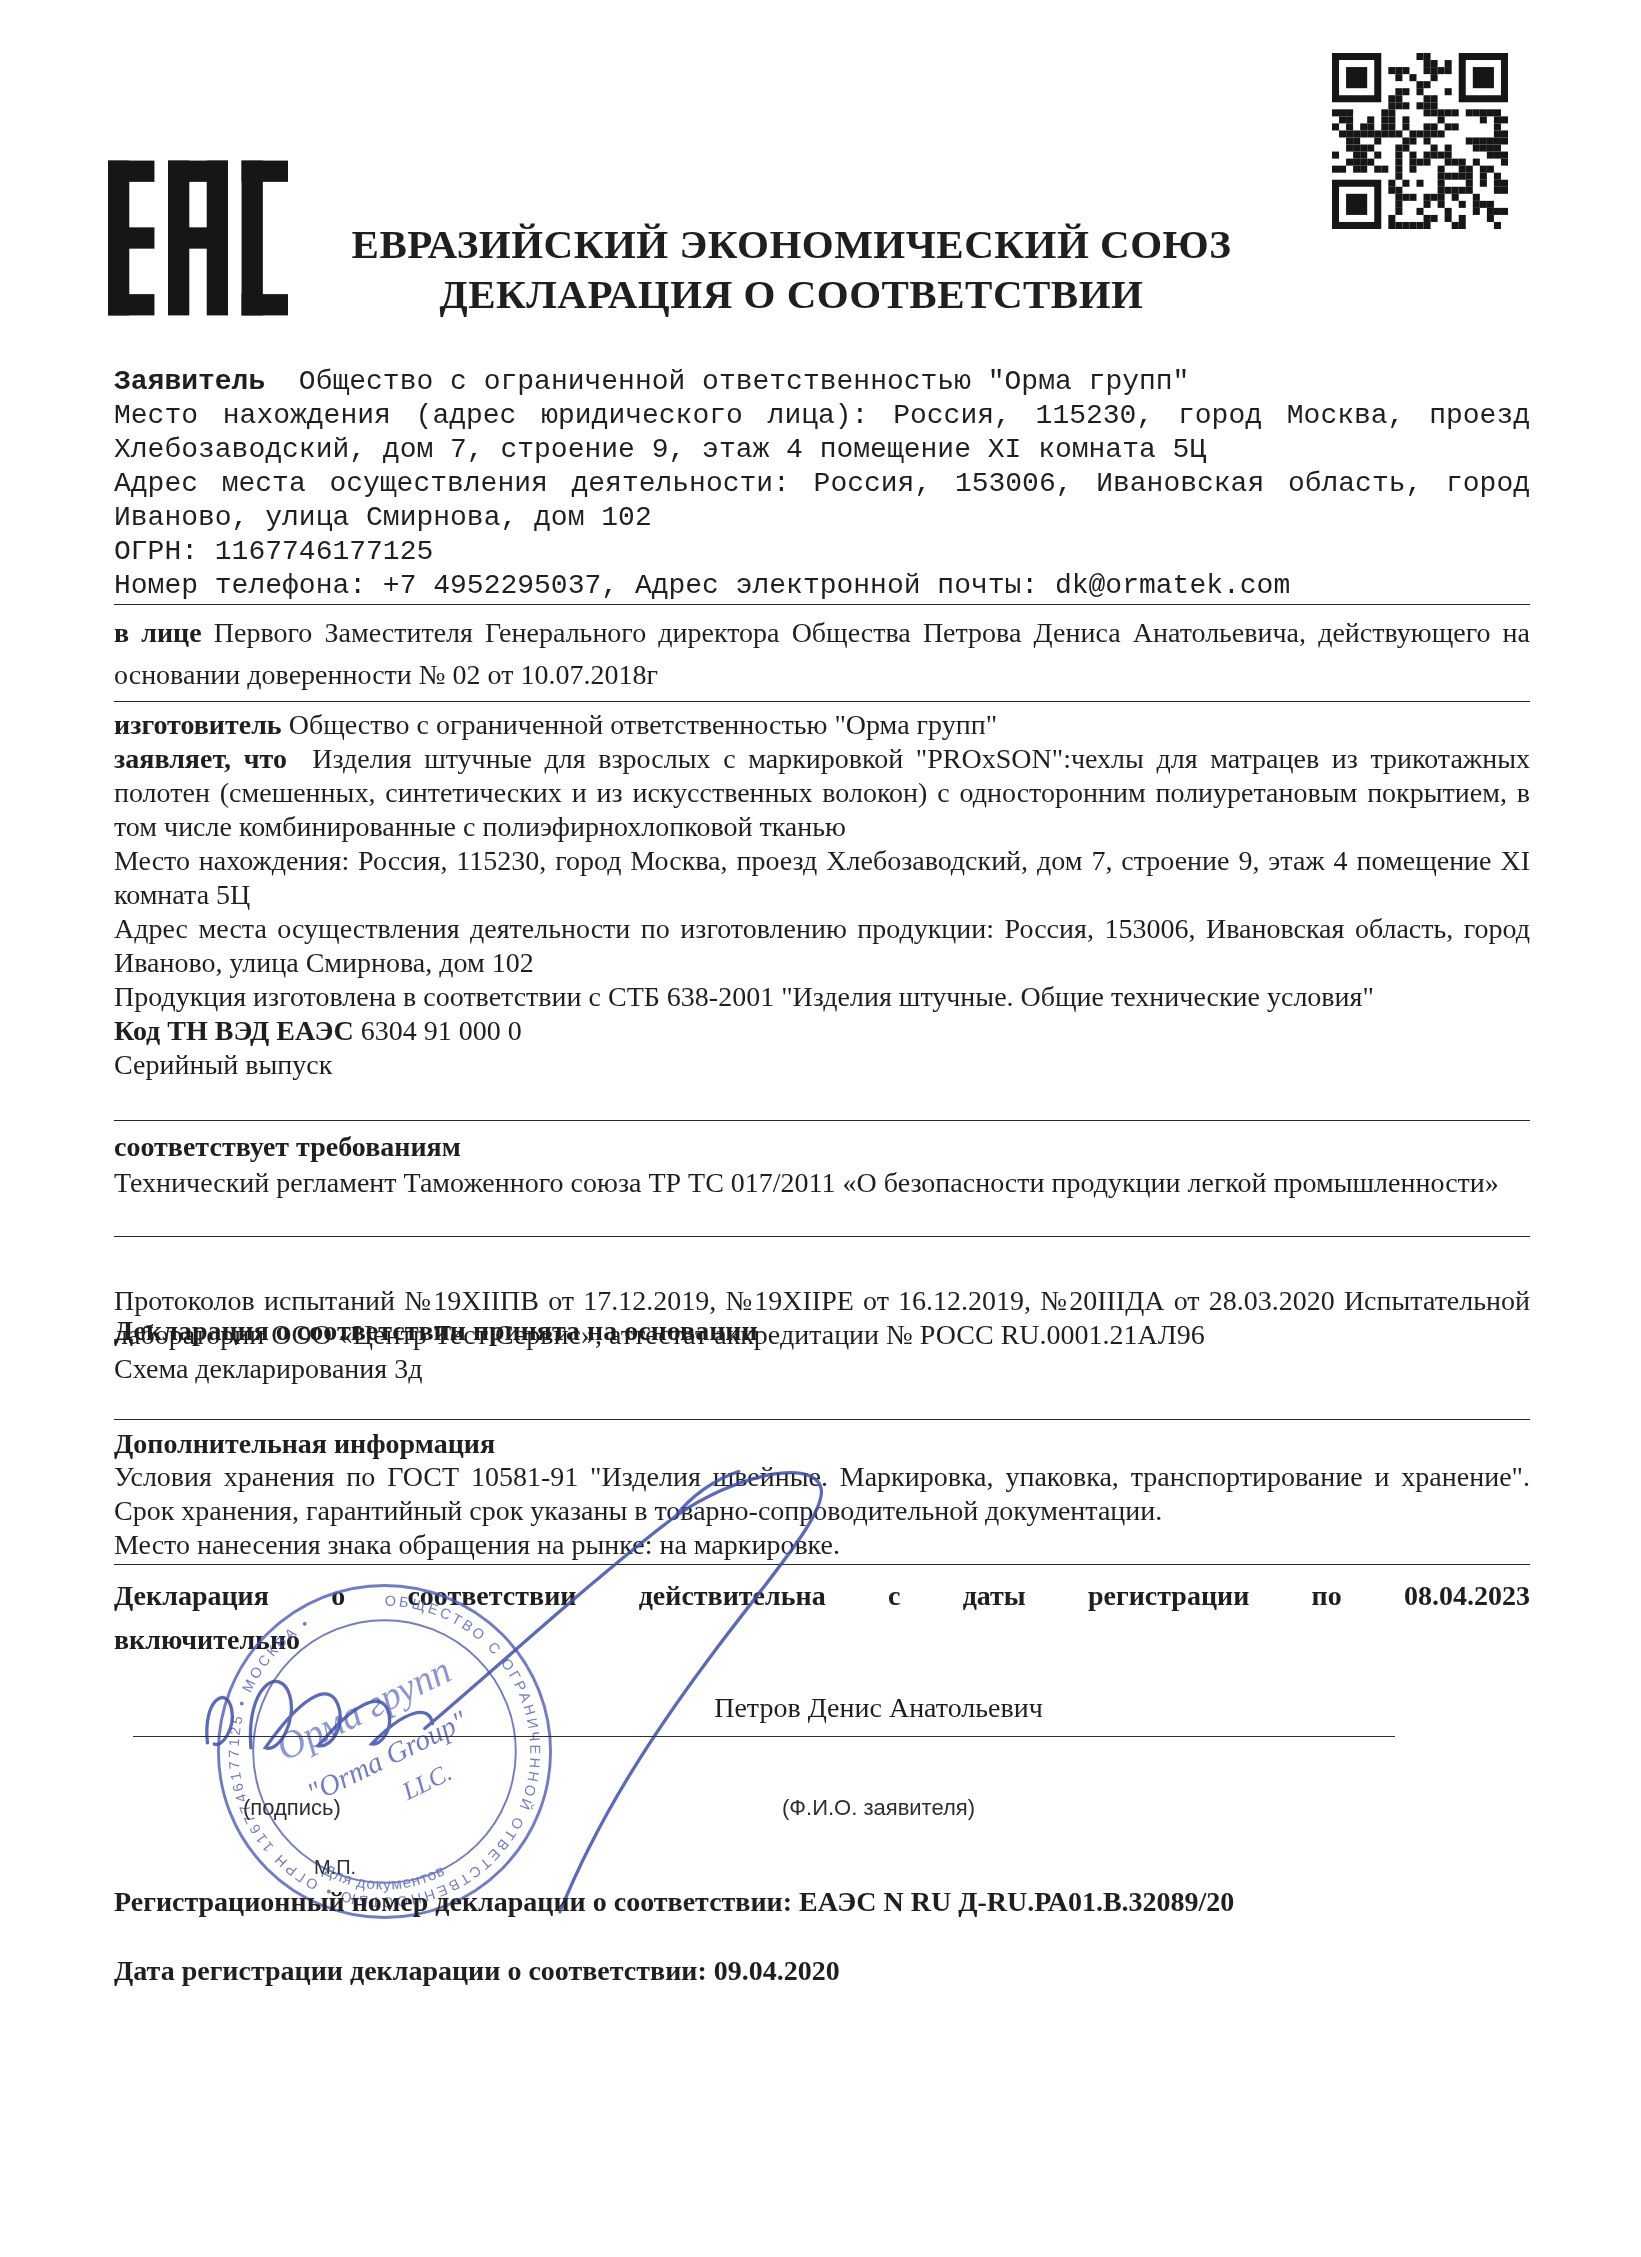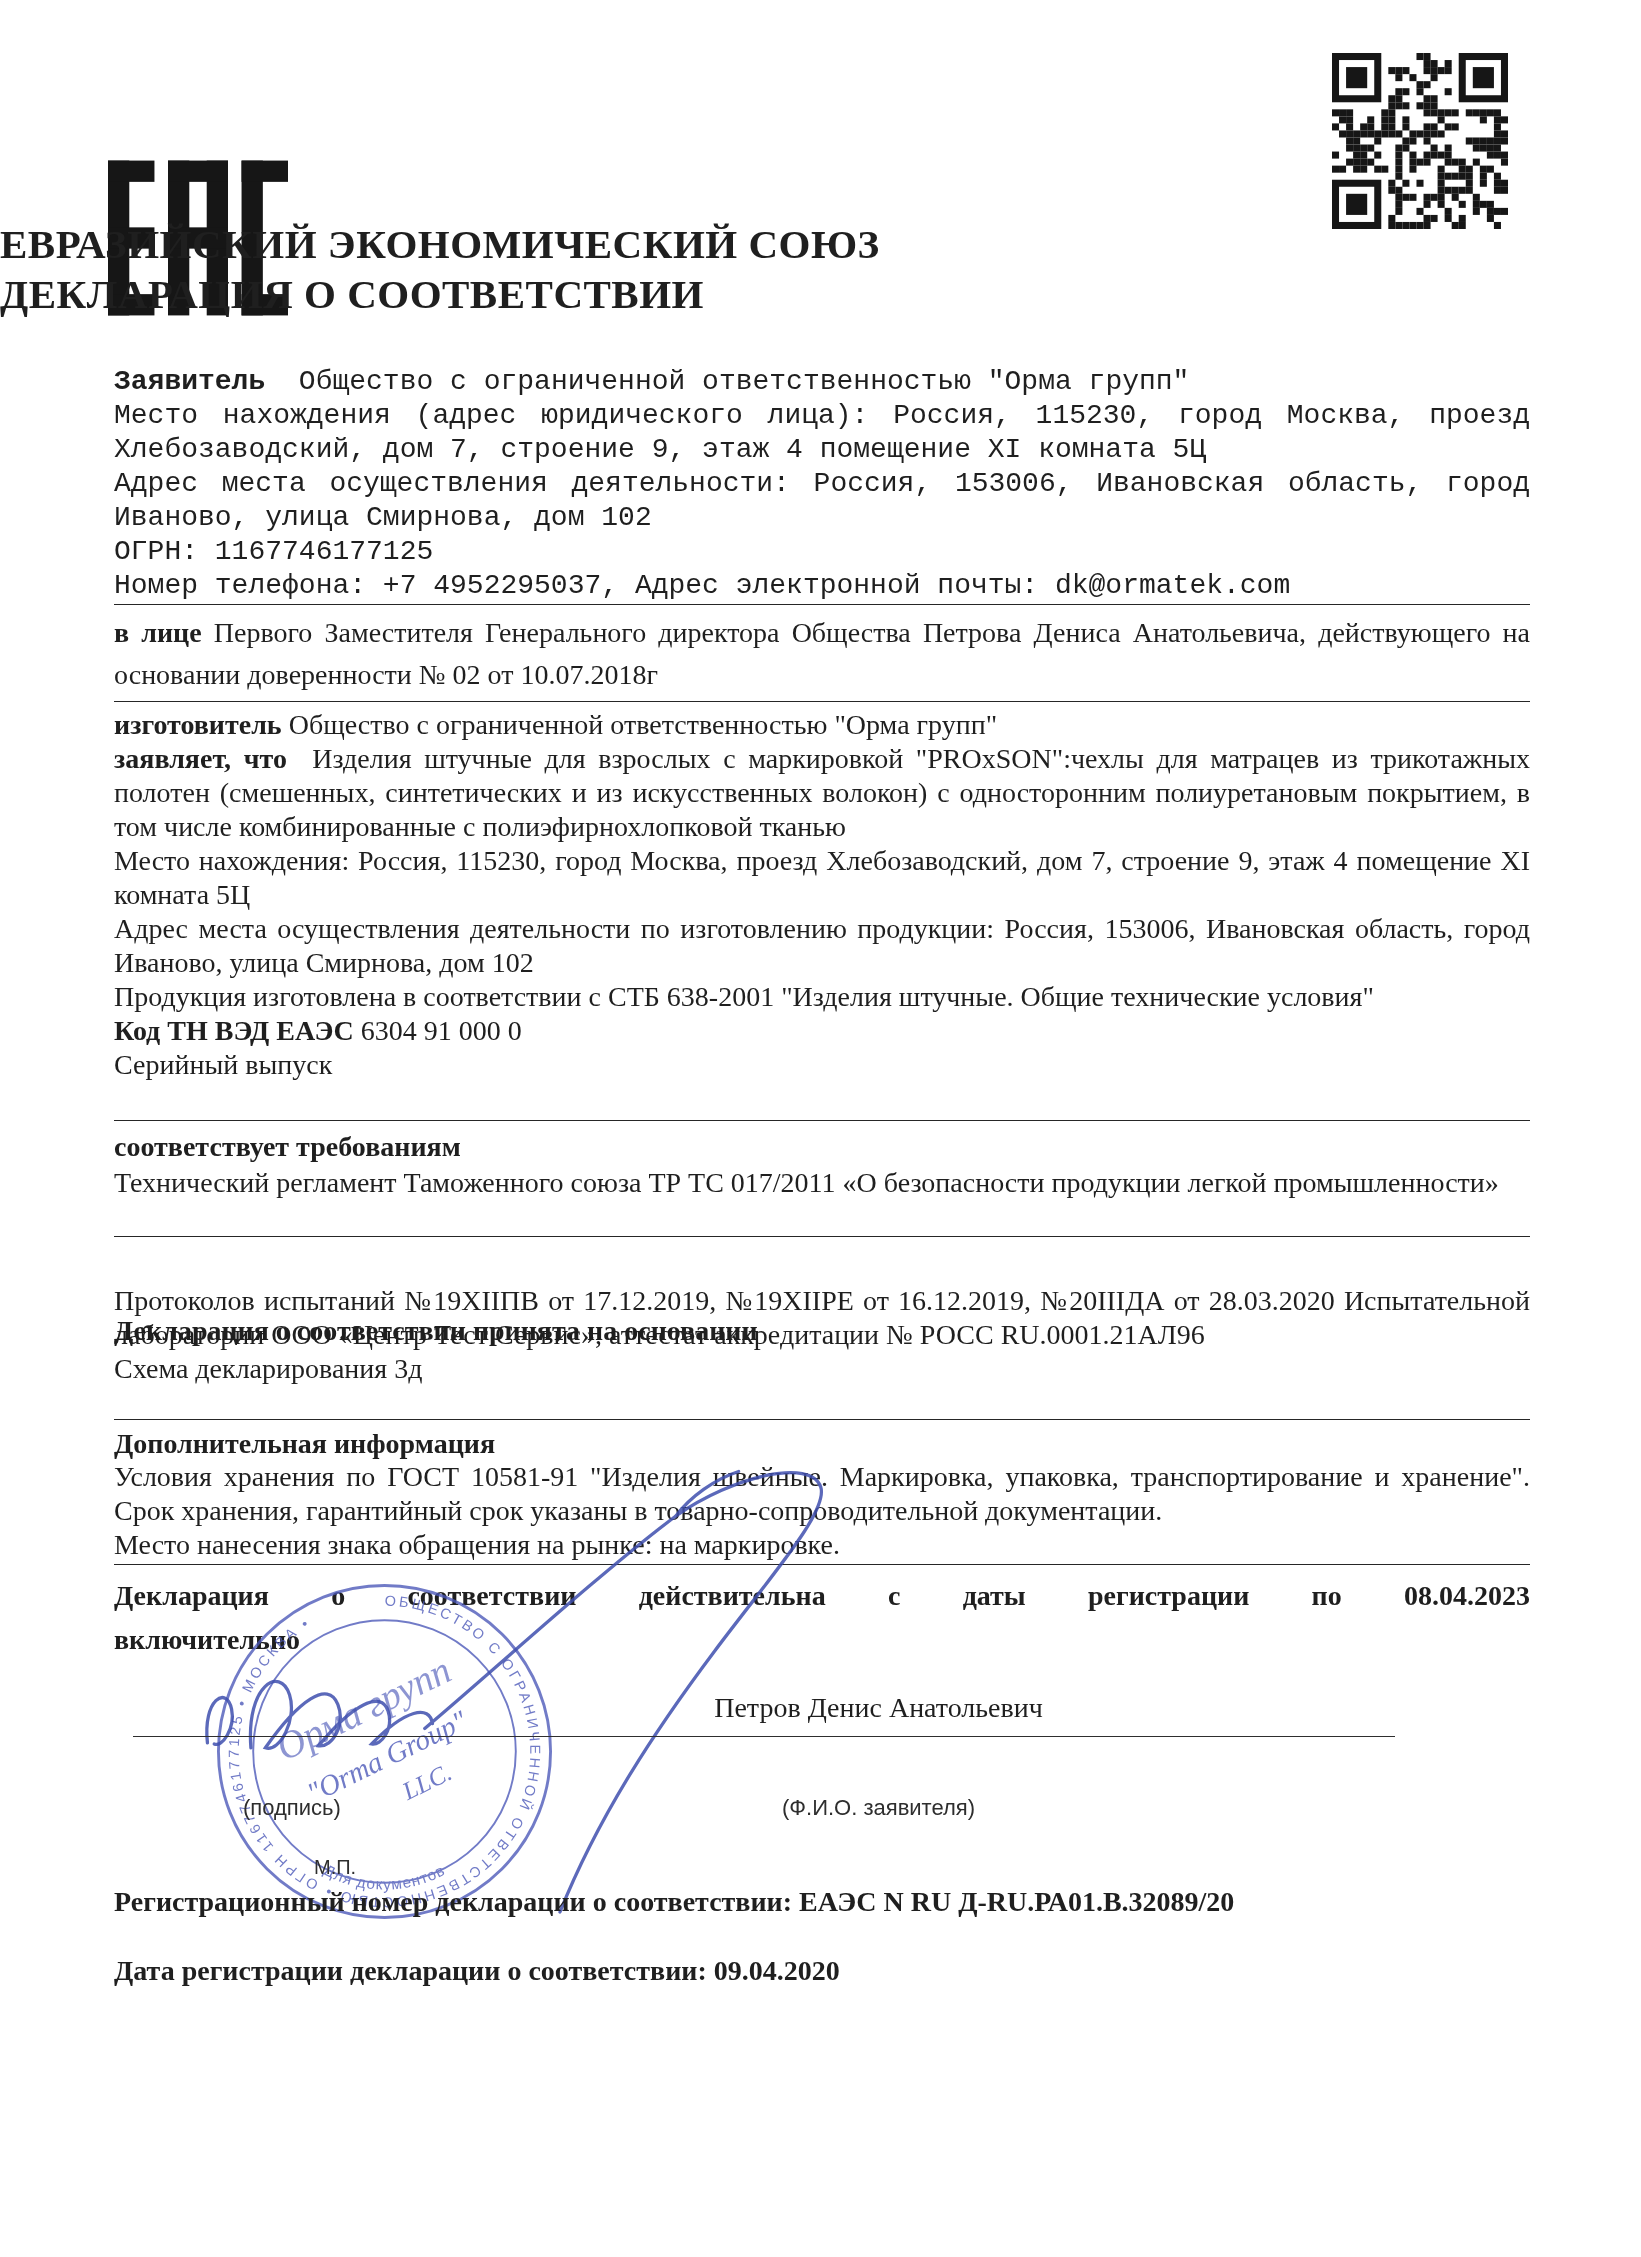--- a/index.html
+++ b/index.html
@@ -2,21 +2,21 @@
 <html lang="ru"><head>
 <meta charset="utf-8">
 <style>
   html,body{margin:0;padding:0;background:#e8e8e8;}
   .page{
     position:relative;width:1641px;height:2257px;margin:0 auto;
     background:#ffffff;overflow:hidden;
     font-family:"Liberation Serif","DejaVu Serif",serif;color:#1f1f1f;
   }
   .abs{position:absolute;}
-  .title{left:0;width:1583px;font-weight:bold;
+  .title{left:0;width:1583px;text-align:center;font-weight:bold;
          font-size:41px;line-height:48px;letter-spacing:0.5px;}
   .body-block{left:114px;width:1416px;font-size:28px;line-height:34px;text-align:justify;}
   .body-block p{margin:0;padding:0;}
   .b{font-weight:bold;}
   .rule{left:114px;width:1416px;height:0;border-top:1.9px solid #262626;}
   .lined{height:0;border-top:1.9px solid #2e2e2e;}
   .sans{font-family:"Liberation Sans","DejaVu Sans",sans-serif;color:#2e2e2e;margin-top:45px;}
   .just-last{text-align:justify;text-align-last:justify;}
   .center{text-align:center;}
   .tnved{margin-top:7.7px;}

